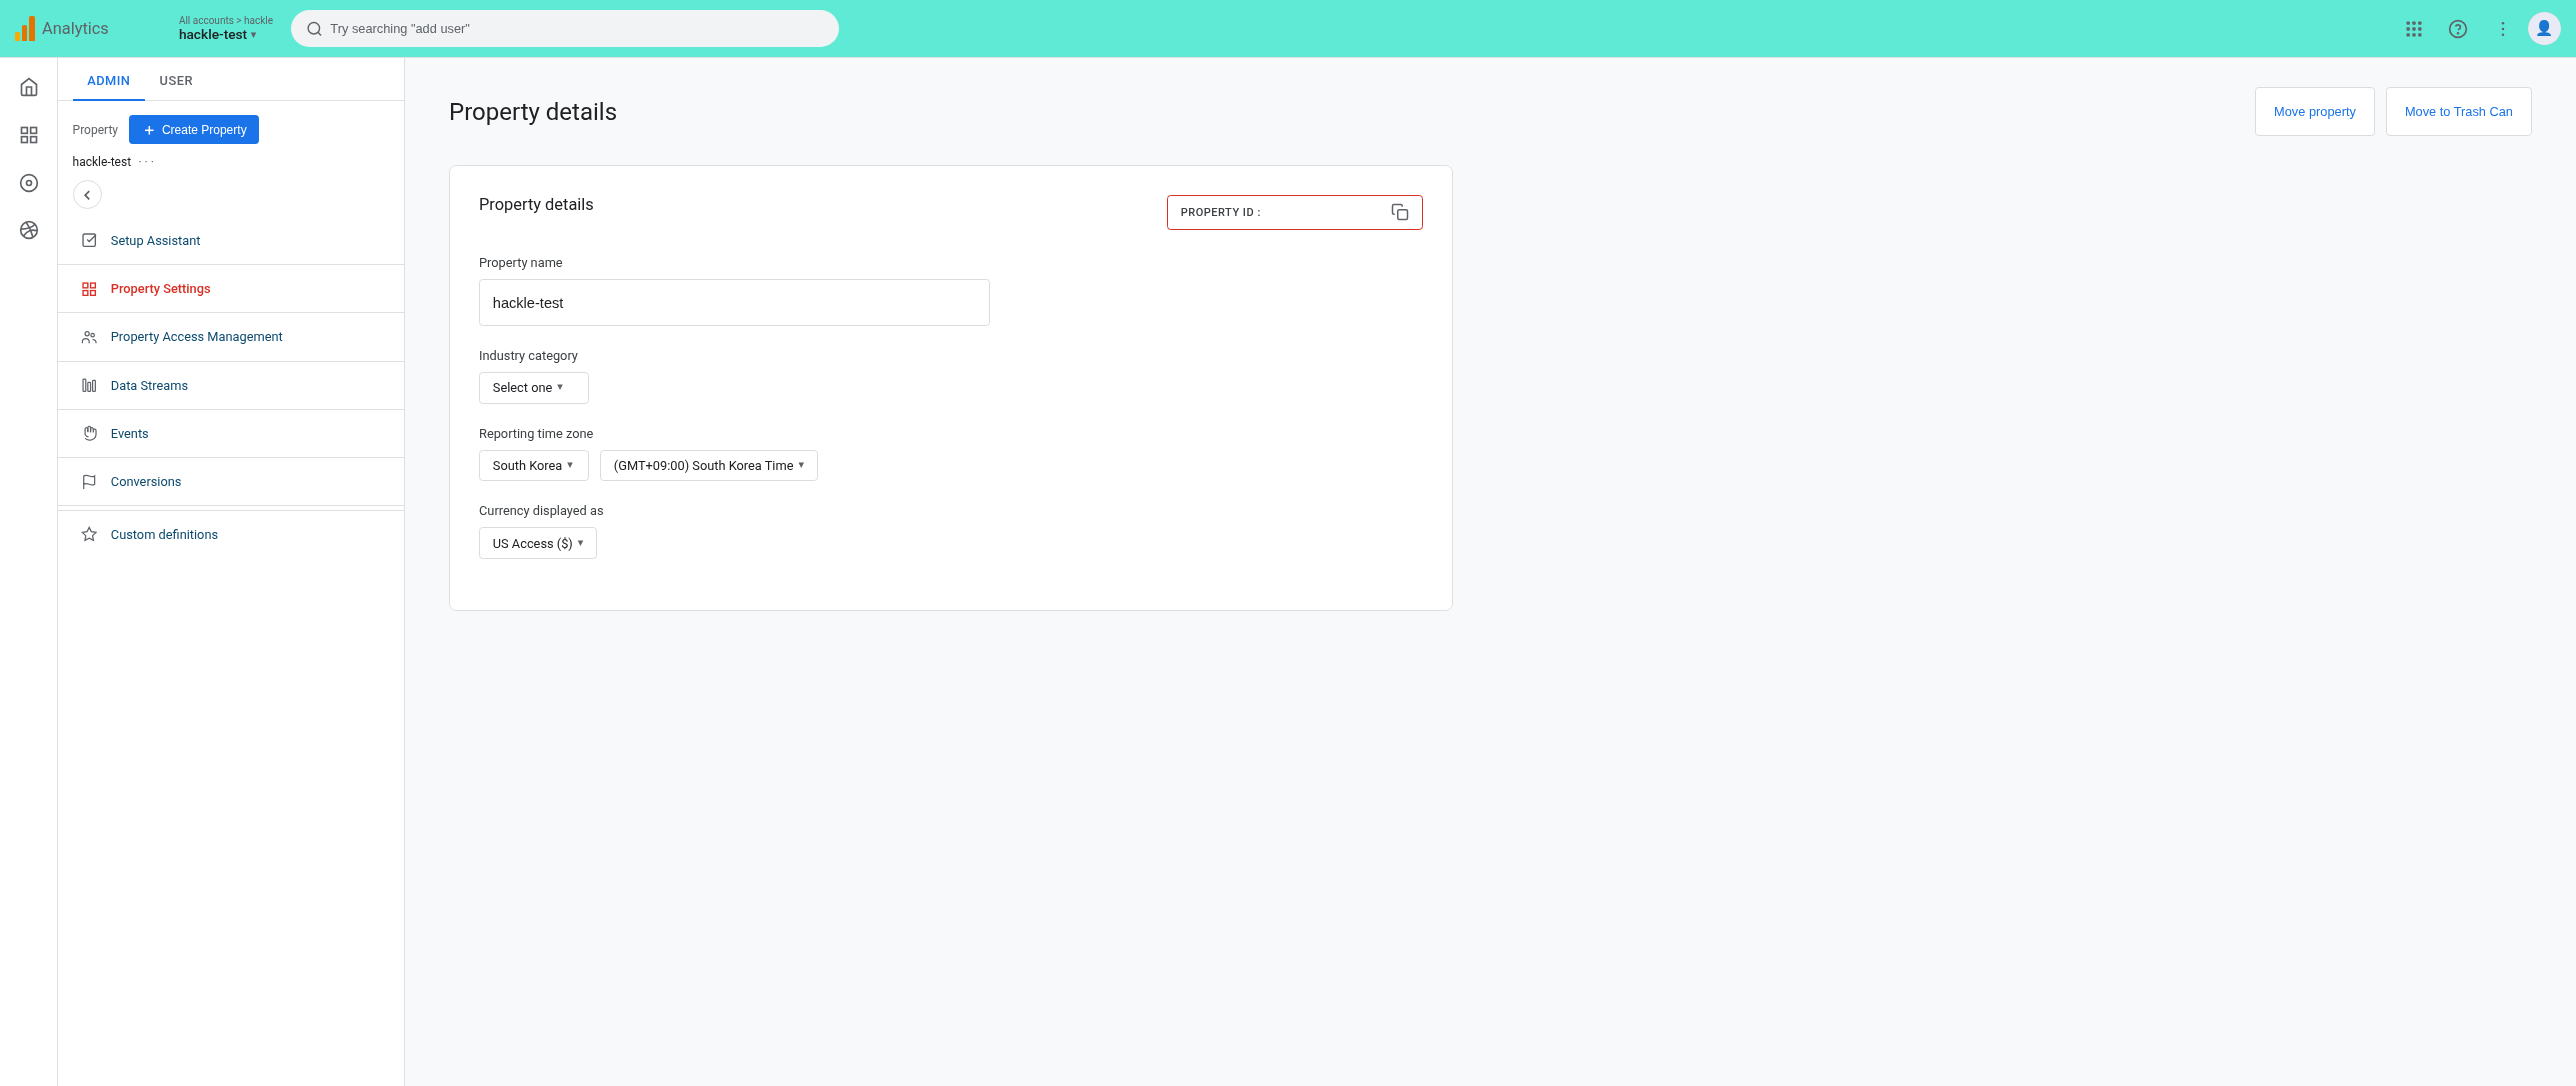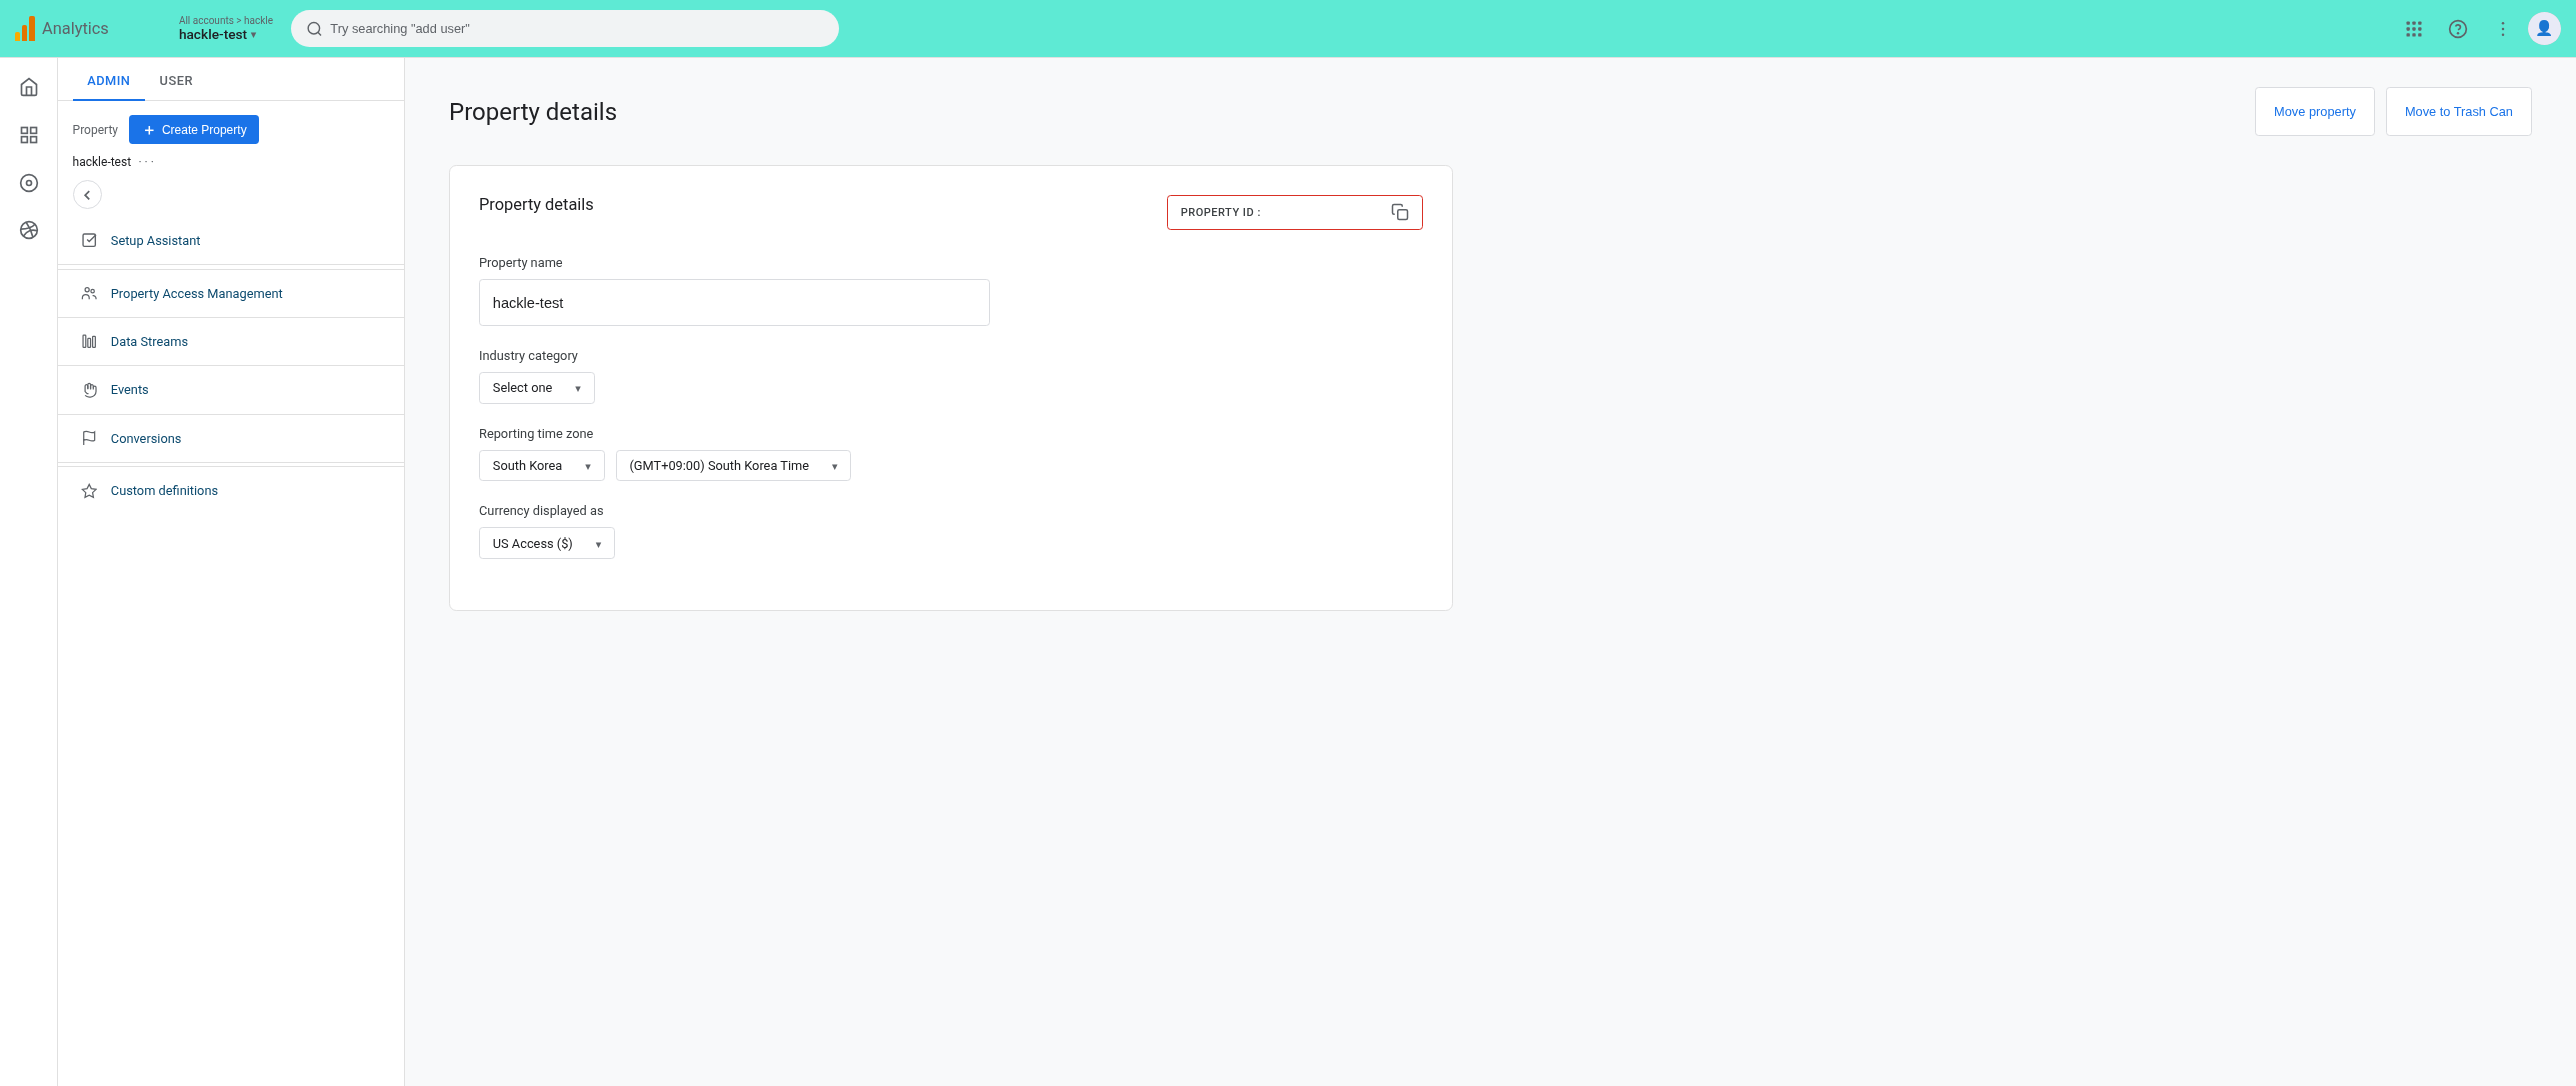--- a/index.html
+++ b/index.html
@@ -366,22 +366,22 @@
       border: 0.9px solid #dadce0;
       border-radius: 3.7px;
       padding: 0 12.8px;
       font-size: 14.6px;
       color: #202124;
       outline: none;
     }
 
     .select-dropdown {
       display: inline-flex;
-      align-items: flex-end;
-      gap: 23px;
+      align-items: flex-start;
+      gap: 5px;
       padding: 7.3px 12.8px;
       border: 0.9px solid #dadce0;
       border-radius: 3.7px;
       cursor: pointer;
       font-size: 12.8px;
       color: #202124;
       background: #fff;
       min-width: 110px;
     }
     .select-dropdown .arrow { font-size: 11px; color: #5f6368; }
@@ -531,20 +531,31 @@
       <div class="nav-menu-item">
         <span class="menu-icon">
           <svg width="16.4" height="16.4" viewBox="0 0 24 24" fill="none" stroke="#5f6368" stroke-width="2">
               <rect x="3" y="3" width="18" height="18" rx="2"></rect>
               <polyline points="9 11 12 14 22 4" stroke-width="2"></polyline>
             </svg>
         </span>
         <span class="menu-label">Setup Assistant</span>
       </div>
       <div class="menu-divider"></div>
+      <div class="nav-menu-item active">
+        <span class="menu-icon">
+          <svg width="16.4" height="16.4" viewBox="0 0 24 24" fill="none" stroke="#d93025" stroke-width="2">
+              <rect x="3" y="3" width="7" height="7"></rect>
+              <rect x="14" y="3" width="7" height="7"></rect>
+              <rect x="3" y="14" width="7" height="7"></rect>
+              <rect x="14" y="14" width="7" height="7"></rect>
+            </svg>
+        </span>
+        <span class="menu-label">Property Settings</span>
+      </div>
       <div class="menu-divider"></div>
       <div class="nav-menu-item">
         <span class="menu-icon">
           <svg width="16.4" height="16.4" viewBox="0 0 24 24" fill="none" stroke="#5f6368" stroke-width="1.8">
               <circle cx="9" cy="7" r="3"></circle>
               <path d="M2 21v-2a5 5 0 0 1 10 0v2"></path>
               <circle cx="17" cy="9" r="2.5"></circle>
               <path d="M22 21v-1.5a4 4 0 0 0-5-3.87"></path>
             </svg>
         </span>

